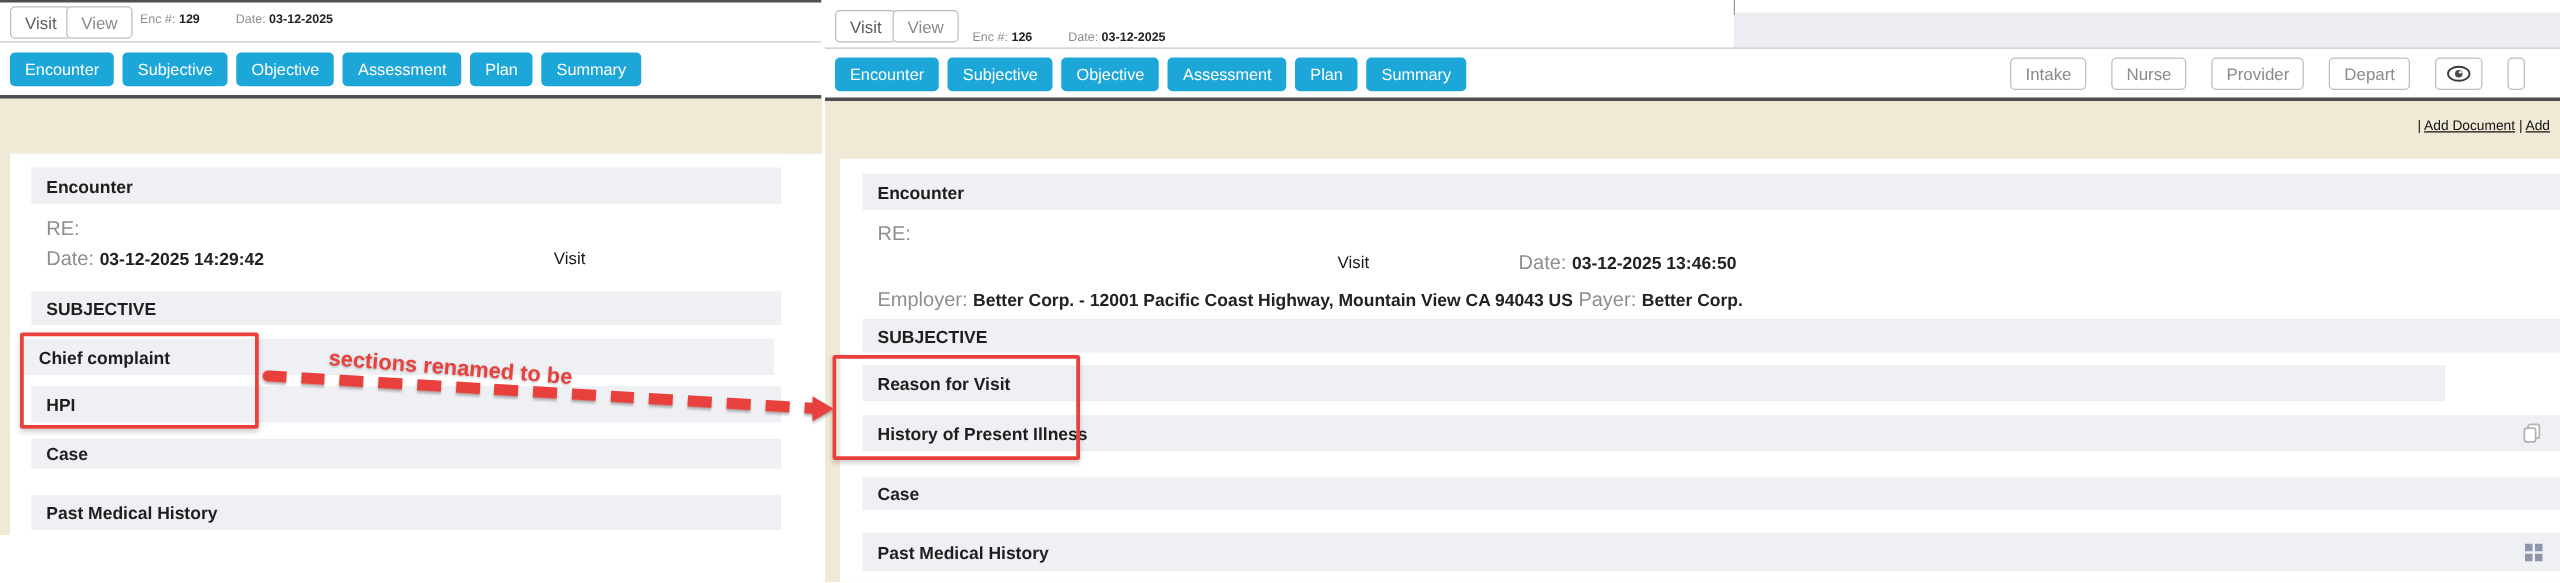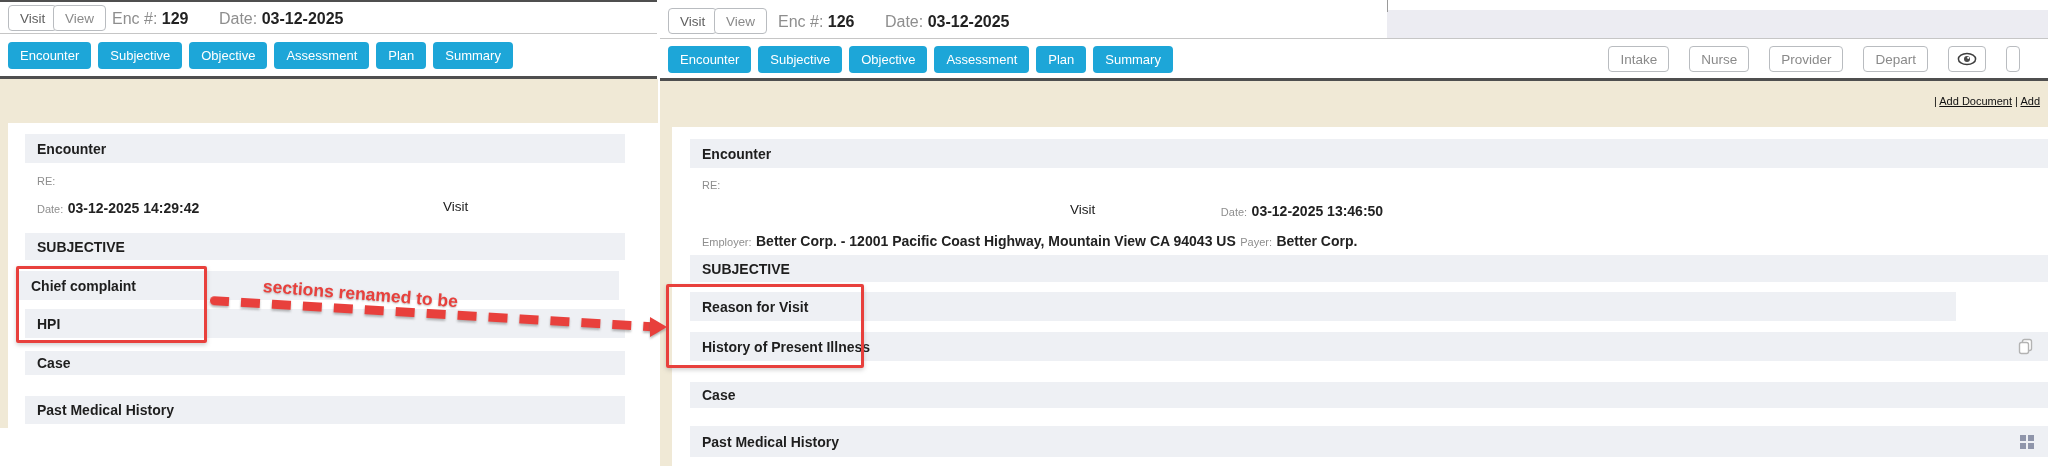--- a/index.html
+++ b/index.html
@@ -10,31 +10,31 @@
 
   .btn-ghost { display:inline-flex; align-items:center; justify-content:center;
     border:1px solid #b9bcc0; border-radius:4px; background:#fff; color:#5f5f5f;
     font-size:13.5px; padding:3px 11px; height:26px; cursor:pointer; }
   .btn-ghost.dim { color:#8a8a8a; }
 
   .tabs { display:flex; gap:7px; }
   .tab { display:inline-flex; align-items:center; background:#1da6d8; color:#fff;
     border-radius:4px; font-size:13px; padding:0 12px; height:27px; cursor:pointer; }
 
-  .enc-meta { font-size:16px; color:#8e8e8e; white-space:nowrap; }
+  .enc-meta { font-size:10px; color:#8e8e8e; white-space:nowrap; }
   .enc-meta b { color:#222; font-weight:700; margin-right:26px; }
 
   .hairline { background:#c6c6c6; height:1px; }
   .darkline { background:#4f4f4f; height:3px; }
   .beige { background:#f0e9d6; }
 
   .bar { background:#eef0f4; display:flex; align-items:center; padding-left:12px;
     font-weight:bold; font-size:14px; color:#1e1e1e; }
 
-  .lbl { color:#8e8e8e; font-size:11px; }
+  .lbl { color:#8e8e8e; font-size:16px; }
   .val { color:#222; font-size:14px; font-weight:700; }
   .plain { color:#1a1a1a; font-size:13.5px; }
 
   .redbox { border:3px solid #e8403c; border-radius:2px;
     box-shadow:0 2px 4px rgba(120,120,120,.35); z-index:30; }
 
   .doc-links { font-size:11px; color:#111; white-space:nowrap; }
   .doc-links a { color:#111; text-decoration:underline; cursor:pointer; }
 
   .arrow-line { height:9px; border-radius:5px;
@@ -95,21 +95,21 @@
     <div class="abs bar" style="left:17px; top:273px; width:600px; height:28px;">Past Medical History</div>
   </div>
 
   <div class="abs redbox" style="left:16px; top:266px; width:191px; height:77px;"></div>
 </div>
 
 <div class="panel" style="left:660px; width:1388px;">
 
   <button class="btn-ghost abs" style="left:8px; top:8px;">Visit</button>
   <button class="btn-ghost abs dim" style="left:54px; top:8px;">View</button>
-  <div class="abs enc-meta" style="left:118px; top:13px;">
+  <div class="abs enc-meta" style="left:118px; top:25px;">
     <span>Enc #:</span>
     <b>126</b>
     <span>Date:</span>
     <b>03-12-2025</b>
   </div>
   <div class="abs" style="left:727px; top:10px; width:661px; height:28px; background:#ececf2;"></div>
   <div class="abs" style="left:727px; top:0; width:1px; height:12px; background:#9a9a9a;"></div>
   <div class="abs hairline" style="left:0; top:38px; width:1388px;"></div>
 
   <div class="abs tabs" style="left:8px; top:46px;">

